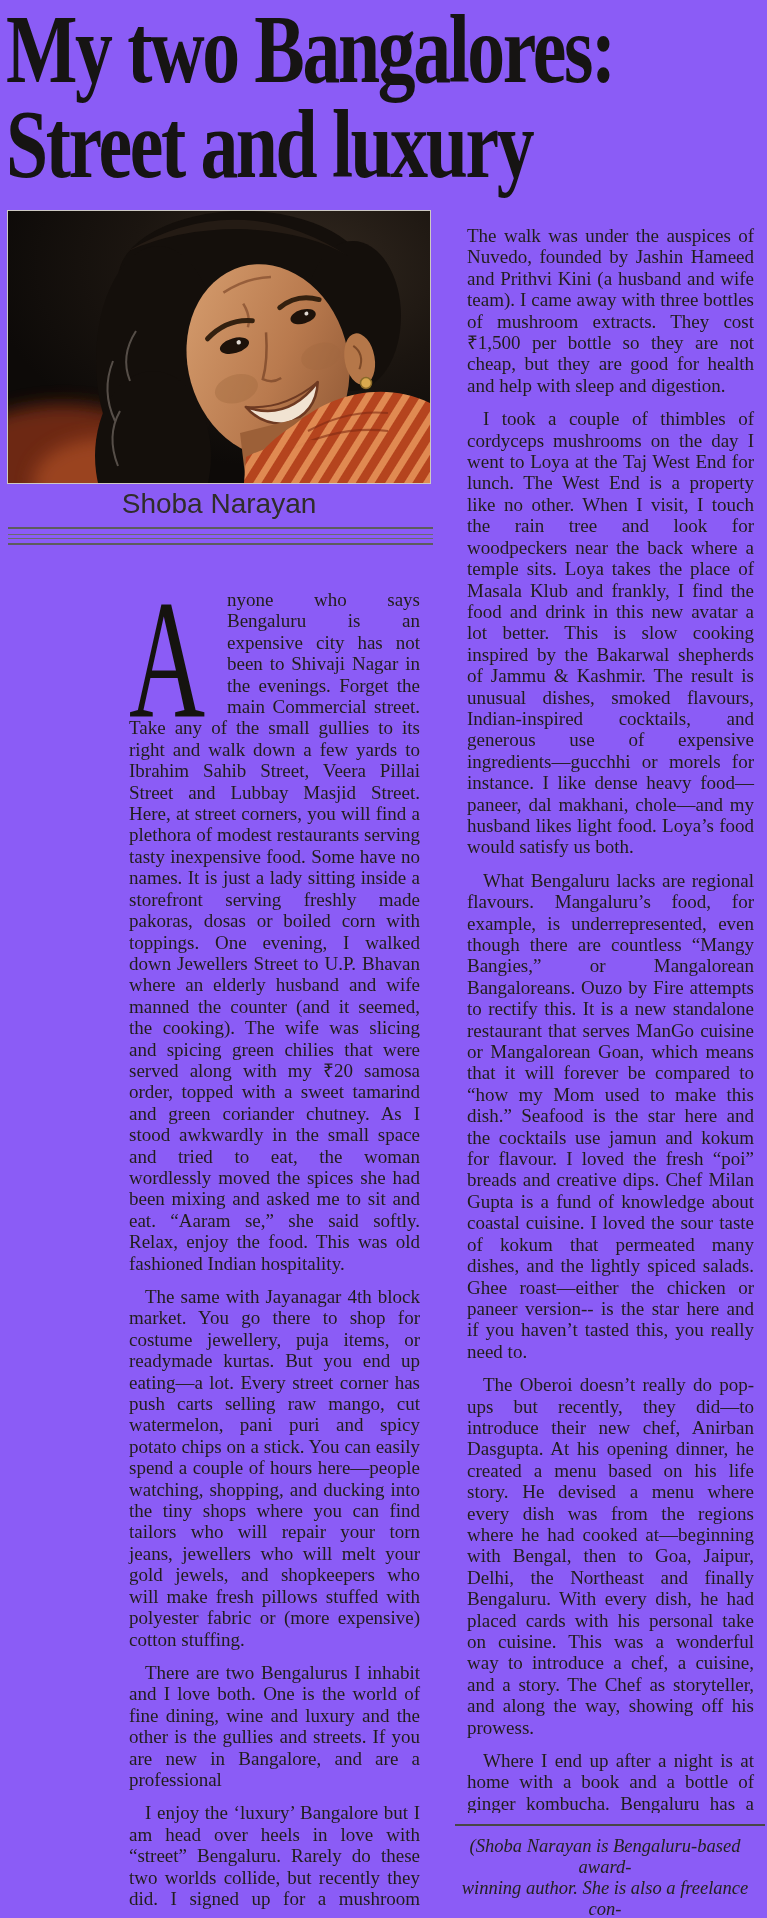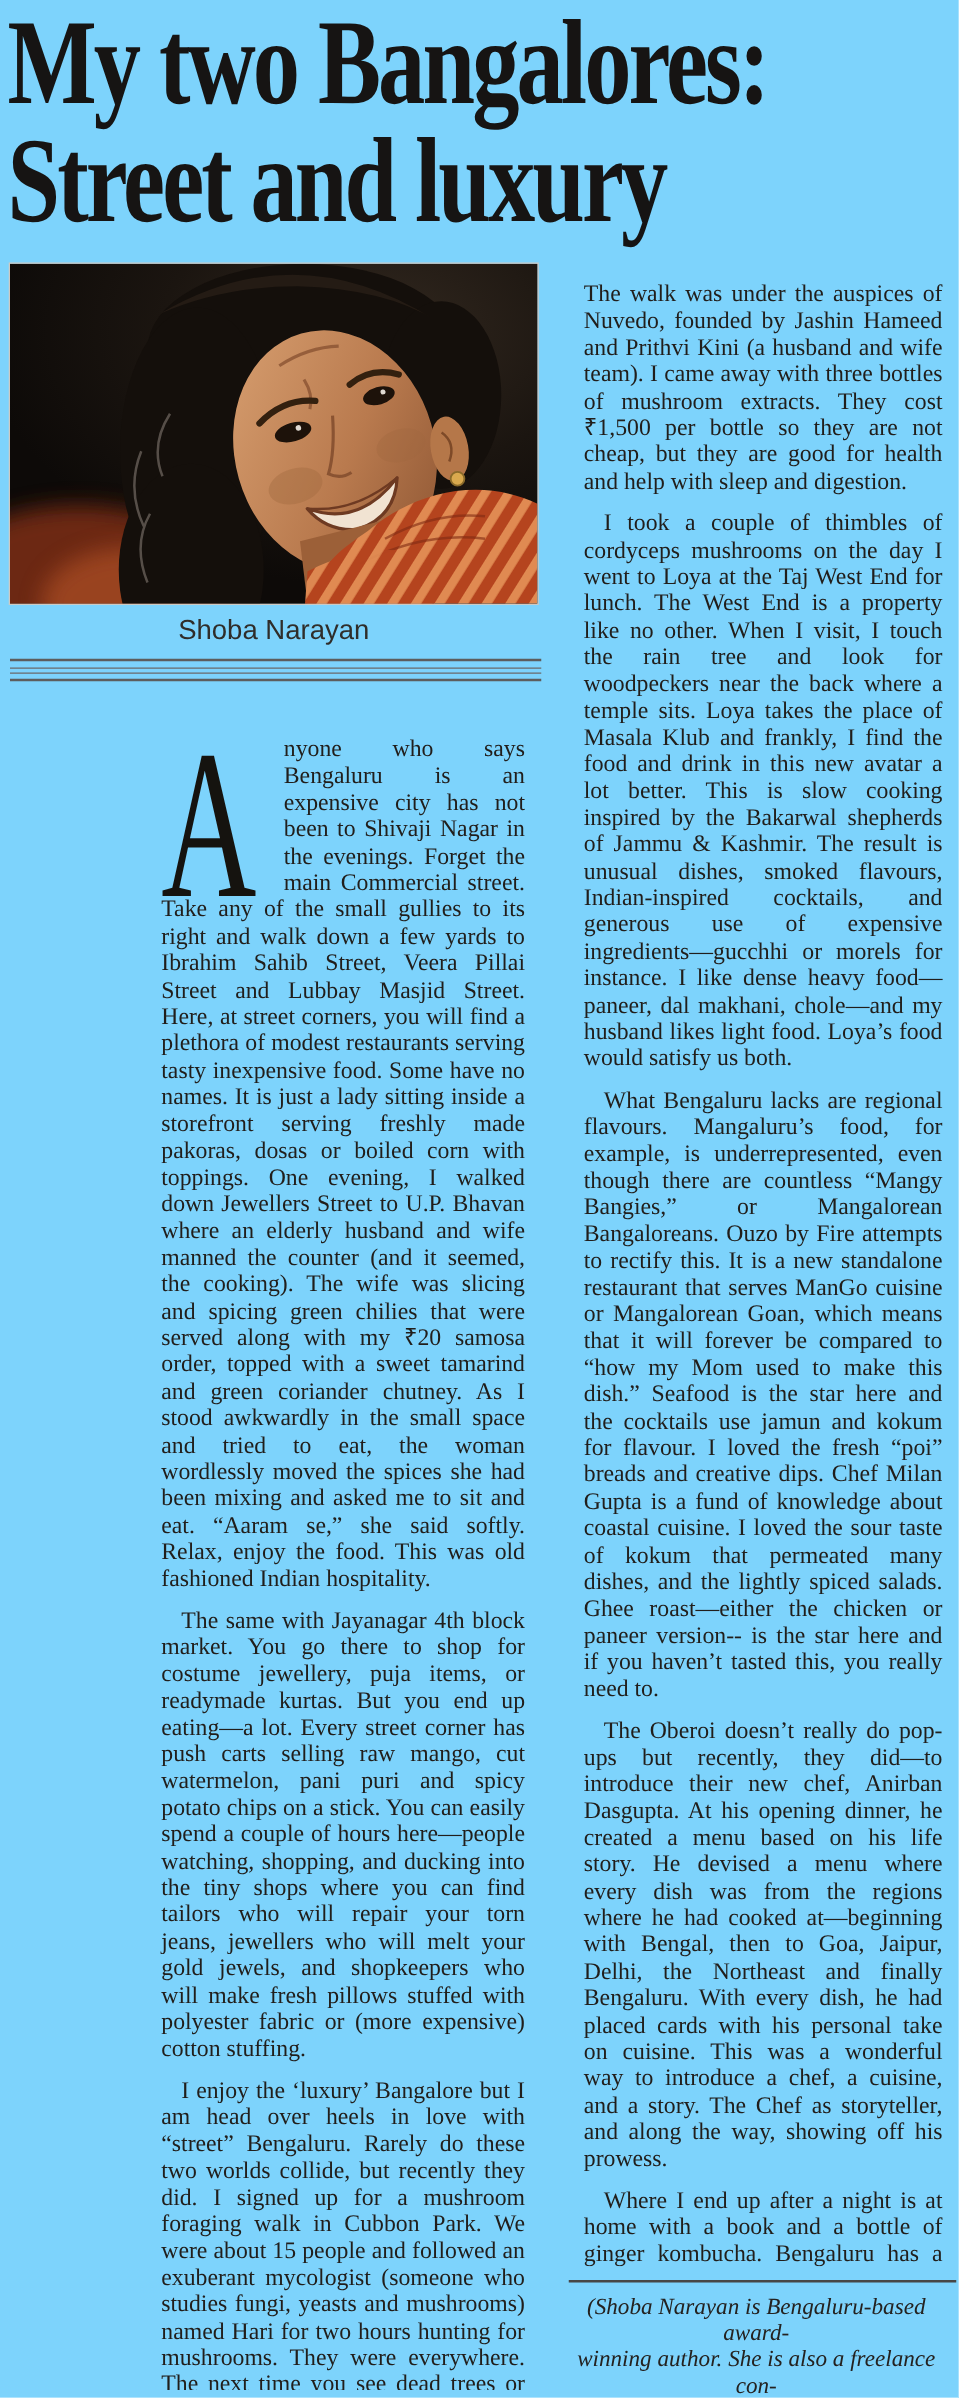--- a/index.html
+++ b/index.html
@@ -1,19 +1,19 @@
 <!DOCTYPE html>
 <html lang="en"><head>
 <meta charset="utf-8">
 <style>
   html,body{margin:0;padding:0;}
   .page{
     position:relative;
     width:767px;height:1918px;
-    background:#7dd3fc;
+    background:#8b5cf6;
     overflow:hidden;
     font-family:"Liberation Serif", serif;
     color:#201d1a;
     text-decoration:underline;
   }
   
   .headline{position:absolute;left:6px;top:2px;}
   .headline .hl-line{
     display:block;
     font-size:97px;
@@ -30,21 +30,21 @@
     position:absolute;left:8px;top:211px;width:422px;height:272px;
     background:#131009;
     outline:1px solid #cdc9c3;
   }
   .photo svg{display:block;width:100%;height:100%;}
   
   .caption{
     position:absolute;left:8px;top:492px;width:422px;
     text-align:center;
     font-family:"Liberation Sans", sans-serif;
-    font-size:22px;line-height:24px;
+    font-size:28px;line-height:24px;
     color:#2f2d2a;
   }
   
   .rule-stack{position:absolute;left:8px;top:527px;width:425px;}
   .rule-stack .r1{height:2px;background:#5d5d5d;margin-bottom:5px;}
   .rule-stack .r2{height:1px;background:#6b6b6b;margin-bottom:3px;}
   .rule-stack .r3{height:1px;background:#6b6b6b;margin-bottom:4px;}
   .rule-stack .r4{height:2px;background:#5d5d5d;}
   
   .col{
@@ -172,20 +172,21 @@
     <div class="r4"></div>
   </div>
 
   <div class="col col-left">
     <p>
       <span class="dropcap">
           <span>A</span>
         </span><span>nyone who says Bengaluru is an expensive city has not been to Shivaji Nagar in the evenings. Forget the main Commercial street. Take any of the small gullies to its right and walk down a few yards to Ibrahim Sahib Street, Veera Pillai Street and Lubbay Masjid Street. Here, at street corners, you will find a plethora of modest restaurants serving tasty inexpensive food. Some have no names. It is just a lady sitting inside a storefront serving freshly made pakoras, dosas or boiled corn with toppings. One evening, I walked down Jewellers Street to U.P. Bhavan where an elderly husband and wife manned the counter (and it seemed, the cooking). The wife was slicing and spicing green chilies that were served along with my ₹20 samosa order, topped with a sweet tamarind and green coriander chutney. As I stood awkwardly in the small space and tried to eat, the woman wordlessly moved the spices she had been mixing and asked me to sit and eat. “Aaram se,” she said softly. Relax, enjoy the food. This was old fashioned Indian hospitality.</span>
     </p>
     <p class="indent">The same with Jayanagar 4th block market. You go there to shop for costume jewellery, puja items, or readymade kurtas. But you end up eating—a lot. Every street corner has push carts selling raw mango, cut watermelon, pani puri and spicy potato chips on a stick. You can easily spend a couple of hours here—people watching, shopping, and ducking into the tiny shops where you can find tailors who will repair your torn jeans, jewellers who will melt your gold jewels, and shopkeepers who will make fresh pillows stuffed with polyester fabric or (more expensive) cotton stuffing.</p>
+    <p class="indent">There are two Bengalurus I inhabit and I love both. One is the world of fine dining, wine and luxury and the other is the gullies and streets. If you are new in Bangalore, and are a professional</p>
     <p class="indent">I enjoy the ‘luxury’ Bangalore but I am head over heels in love with “street” Bengaluru. Rarely do these two worlds collide, but recently they did. I signed up for a mushroom foraging walk in Cubbon Park. We were about 15 people and followed an exuberant mycologist (someone who studies fungi, yeasts and mushrooms) named Hari for two hours hunting for mushrooms. They were everywhere. The next time you see dead trees or leaf litter, look around. You will see mushroom of all kinds around it.</p>
   </div>
 
   <div class="col col-right">
     <p>The walk was under the auspices of Nuvedo, founded by Jashin Hameed and Prithvi Kini (a husband and wife team). I came away with three bottles of mushroom extracts. They cost ₹1,500 per bottle so they are not cheap, but they are good for health and help with sleep and digestion.</p>
     <p class="indent">I took a couple of thimbles of cordyceps mushrooms on the day I went to Loya at the Taj West End for lunch. The West End is a property like no other. When I visit, I touch the rain tree and look for woodpeckers near the back where a temple sits. Loya takes the place of Masala Klub and frankly, I find the food and drink in this new avatar a lot better. This is slow cooking inspired by the Bakarwal shepherds of Jammu &amp; Kashmir. The result is unusual dishes, smoked flavours, Indian-inspired cocktails, and generous use of expensive ingredients—gucchhi or morels for instance. I like dense heavy food—paneer, dal makhani, chole—and my husband likes light food. Loya’s food would satisfy us both.</p>
     <p class="indent">What Bengaluru lacks are regional flavours. Mangaluru’s food, for example, is underrepresented, even though there are countless “Mangy Bangies,” or Mangalorean Bangaloreans. Ouzo by Fire attempts to rectify this. It is a new standalone restaurant that serves ManGo cuisine or Mangalorean Goan, which means that it will forever be compared to “how my Mom used to make this dish.” Seafood is the star here and the cocktails use jamun and kokum for flavour. I loved the fresh “poi” breads and creative dips. Chef Milan Gupta is a fund of knowledge about coastal cuisine. I loved the sour taste of kokum that permeated many dishes, and the lightly spiced salads. Ghee roast—either the chicken or paneer version-- is the star here and if you haven’t tasted this, you really need to.</p>
     <p class="indent">The Oberoi doesn’t really do pop-ups but recently, they did—to introduce their new chef, Anirban Dasgupta. At his opening dinner, he created a menu based on his life story. He devised a menu where every dish was from the regions where he had cooked at—beginning with Bengal, then to Goa, Jaipur, Delhi, the Northeast and finally Bengaluru. With every dish, he had placed cards with his personal take on cuisine. This was a wonderful way to introduce a chef, a cuisine, and a story. The Chef as storyteller, and along the way, showing off his prowess.</p>
     <p class="indent">Where I end up after a night is at home with a book and a bottle of ginger kombucha. Bengaluru has a whole range of artisanal cheeses, kombuchas, breads and even paan. I keep trying many of them. As I write this, I am swigging a bottle of rose kombucha from Mossant Fermentary. It has been around for a while, but I like its new floral flavours—hibiscus, rose, and of course, my go-to, ginger.</p>
 

